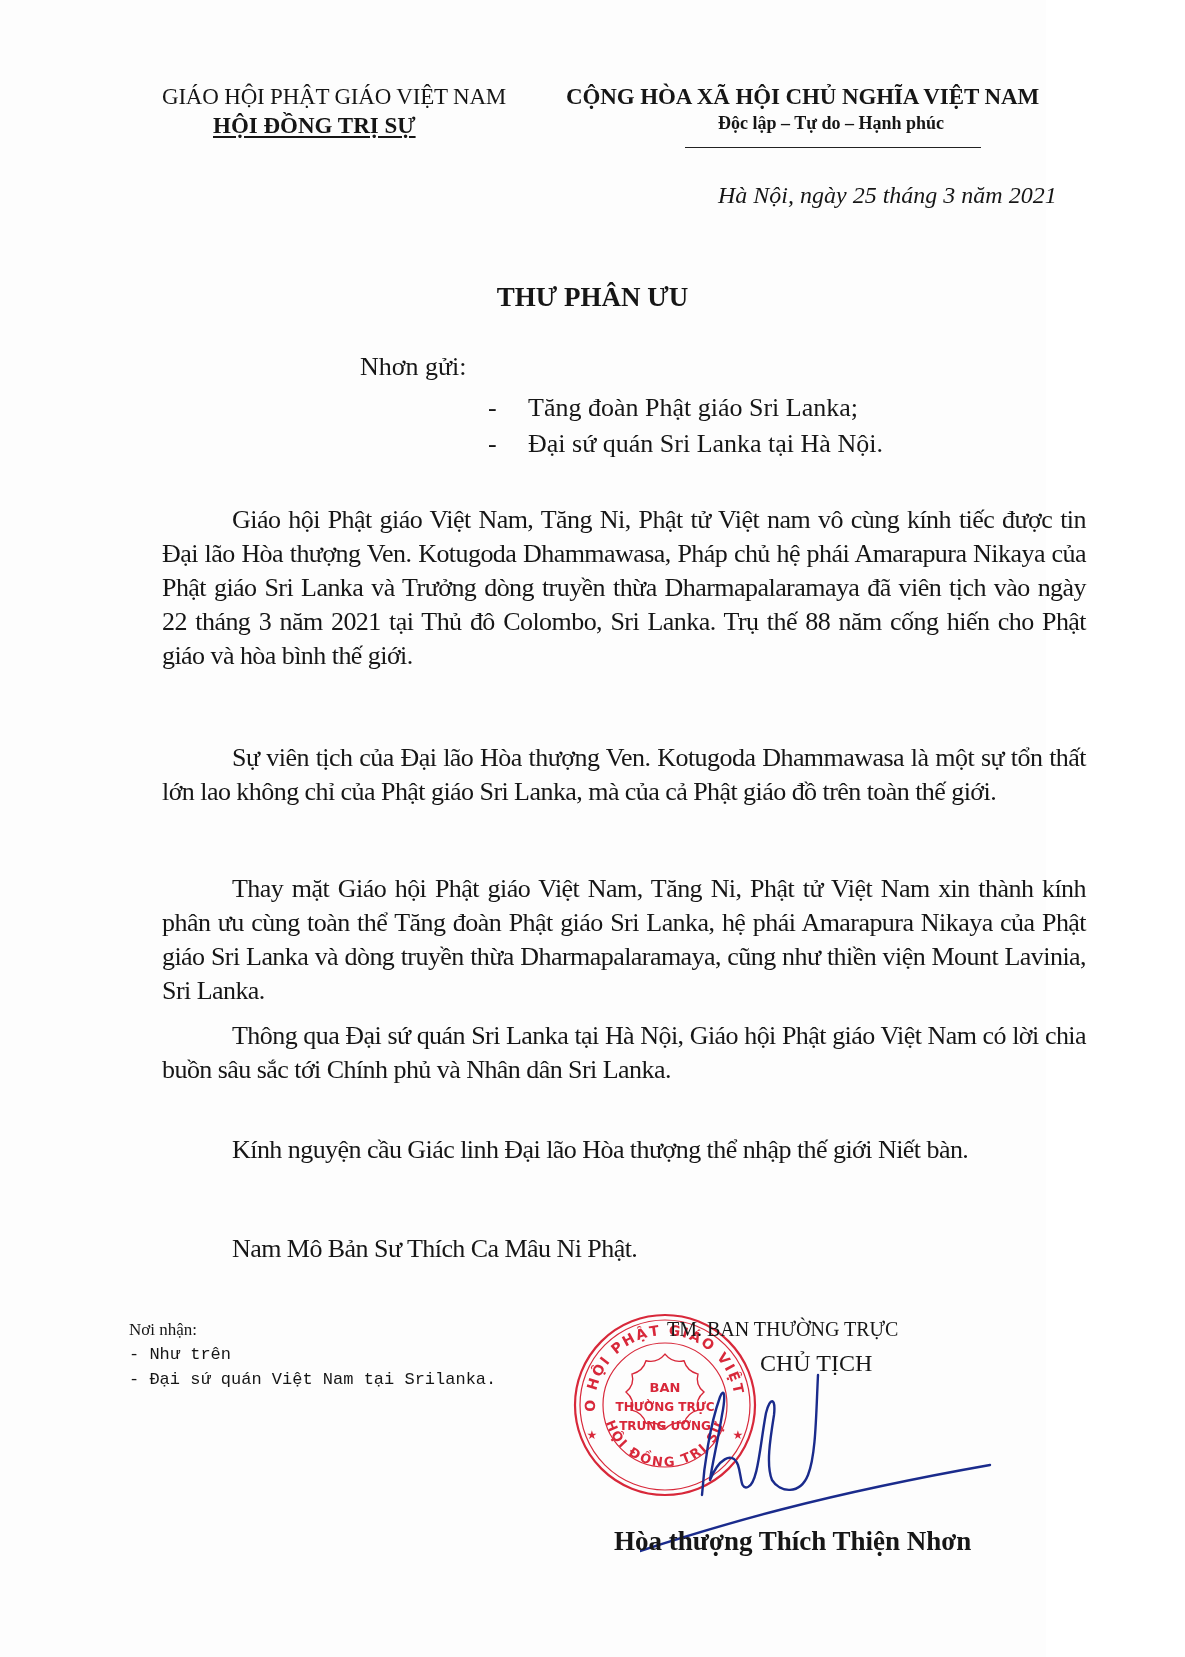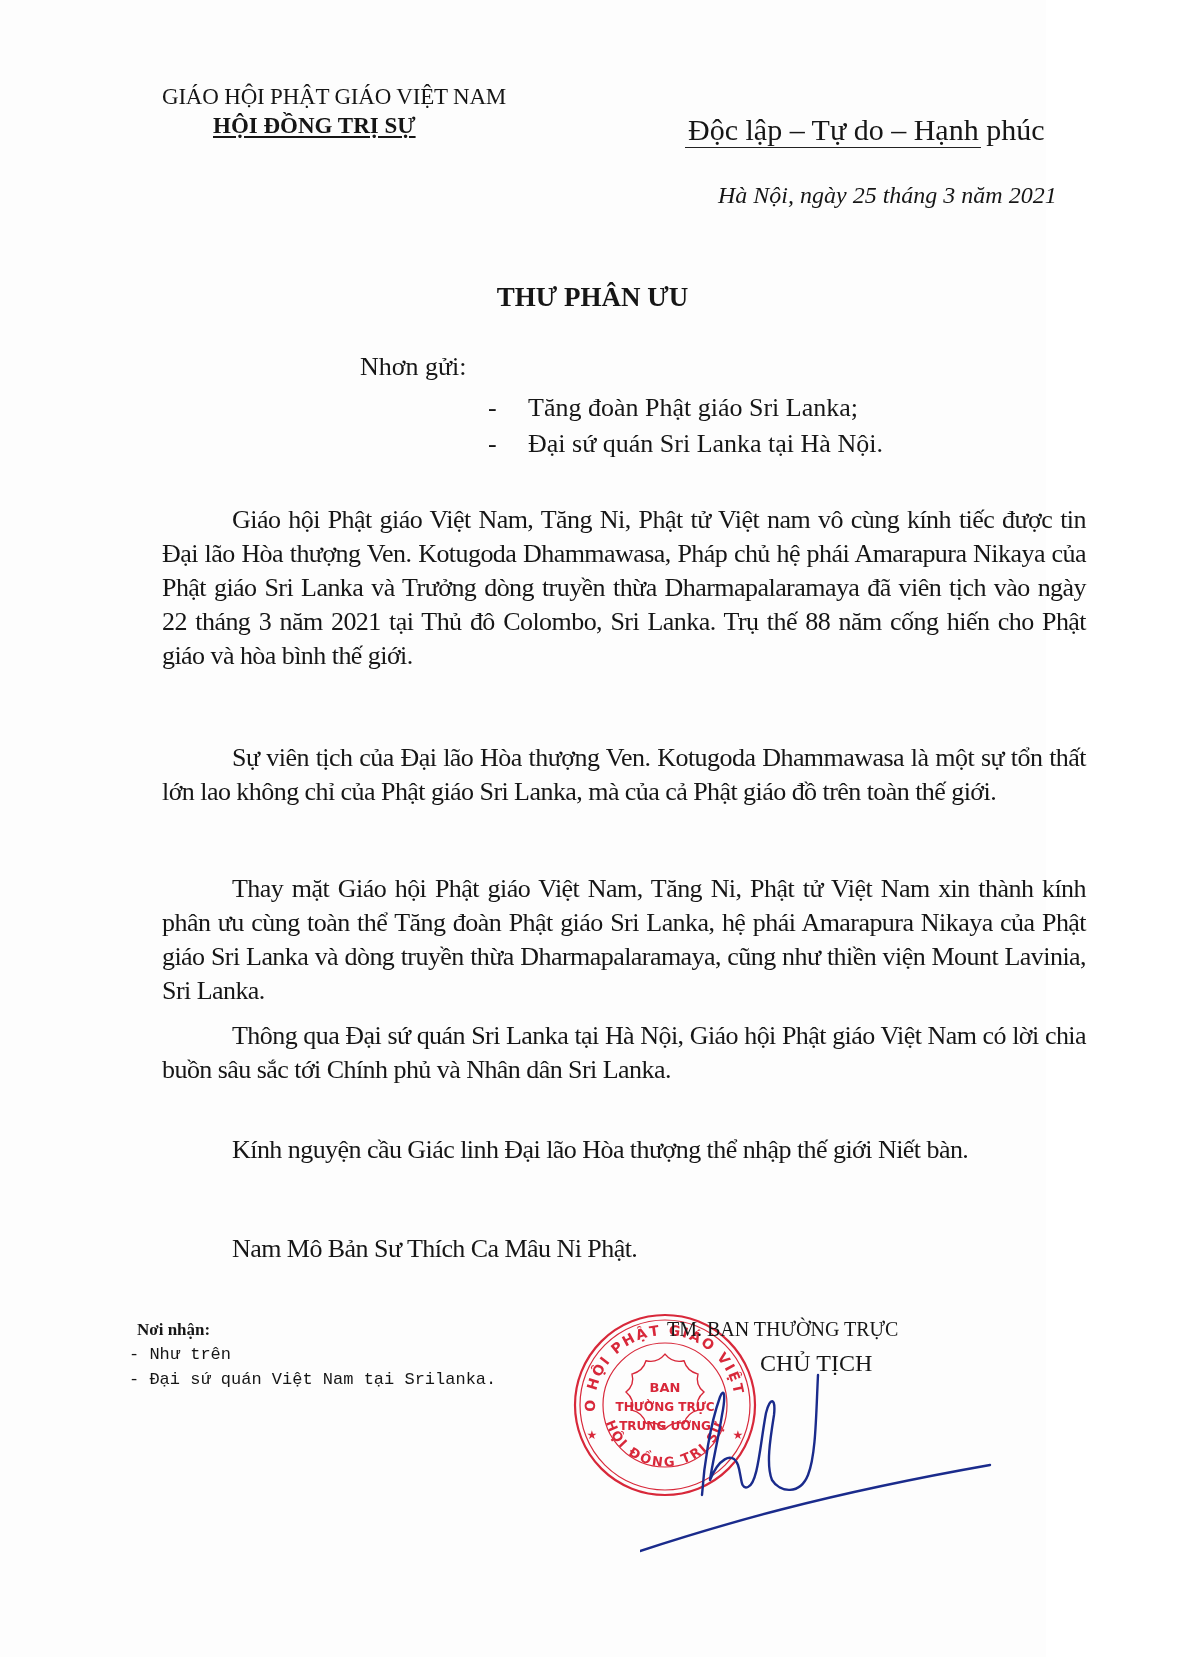--- a/index.html
+++ b/index.html
@@ -36,23 +36,23 @@
       text-decoration: underline;
       text-underline-offset: 3px;
     }
     .hdr-right-nation {
       left: 566px; top: 84px;
       font-size: 23px;
       font-weight: bold;
       letter-spacing: -0.1px;
     }
     .hdr-right-motto {
-      left: 688px; top: 113px;
-      font-size: 30px;
-      font-weight: normal;
+      left: 718px; top: 113px;
+      font-size: 18px;
+      font-weight: bold;
     }
     .motto-rule {
       left: 685px; top: 147px;
       width: 296px; height: 0;
       border-top: 1.5px solid #222;
     }
 
     .dateline {
       left: 706px; top: 182px;
       font-size: 24px;
@@ -97,23 +97,23 @@
 
     .p1 { top: 503px; }
     .p2 { top: 741px; }
     .p3 { top: 872px; }
     .p4 { top: 1019px; }
     .p5 { top: 1133px; }
     .p6 { top: 1232px; }
 
     
     .noi-nhan-title {
-      left: 137px; top: 1320px;
+      left: 129px; top: 1320px;
       font-size: 17px;
-      font-weight: bold;
+      font-weight: normal;
     }
     .noi-nhan-item {
       left: 129px;
       font-size: 17px;
       font-family: Liberation Mono, monospace;
     }
     .nn1 { top: 1345px; }
     .nn2 { top: 1370px; }
 
     
@@ -143,20 +143,21 @@
     }
   </style>
 </head>
 <body>
 
 <div class="page">
 
   <div class="abs hdr-left-org">GIÁO HỘI PHẬT GIÁO VIỆT NAM</div>
   <div class="abs hdr-left-council">HỘI ĐỒNG TRỊ SỰ</div>
 
+  <div class="abs hdr-right-nation">CỘNG HÒA XÃ HỘI CHỦ NGHĨA VIỆT NAM</div>
   <div class="abs hdr-right-motto">Độc lập – Tự do – Hạnh phúc</div>
   <div class="abs motto-rule"></div>
 
   <div class="abs dateline">Hà Nội, ngày 25 tháng 3 năm 2021</div>
 
   <div class="abs title">THƯ PHÂN ƯU</div>
 
   <div class="abs salutation">Nhơn gửi:</div>
   <ul class="abs recipient-list">
     <li>
@@ -210,14 +211,15 @@
   <div class="abs sig-role">TM. BAN THƯỜNG TRỰC</div>
   <div class="abs sig-title">CHỦ TỊCH</div>
 
   <svg class="abs signature" viewBox="0 0 360 200" xmlns="http://www.w3.org/2000/svg">
     <g fill="none" stroke="#1a2b8c" stroke-width="2.4" stroke-linecap="round" stroke-linejoin="round">
       <path d="M 62 140 C 64 110, 70 70, 80 42 C 84 32, 86 40, 82 60 C 78 85, 72 110, 70 125 C 78 105, 92 95, 98 110 C 102 122, 100 135, 108 132 C 118 128, 120 90, 126 58 C 130 42, 136 42, 134 60 C 130 85, 126 110, 132 125 C 140 138, 160 140, 168 120 C 176 100, 176 60, 178 20"></path>
       <path d="M 0 196 C 80 170, 180 140, 350 110"></path>
     </g>
   </svg>
 
+  <div class="abs sig-name">Hòa thượng Thích Thiện Nhơn</div>
 
 </div>
 
 </body></html>

